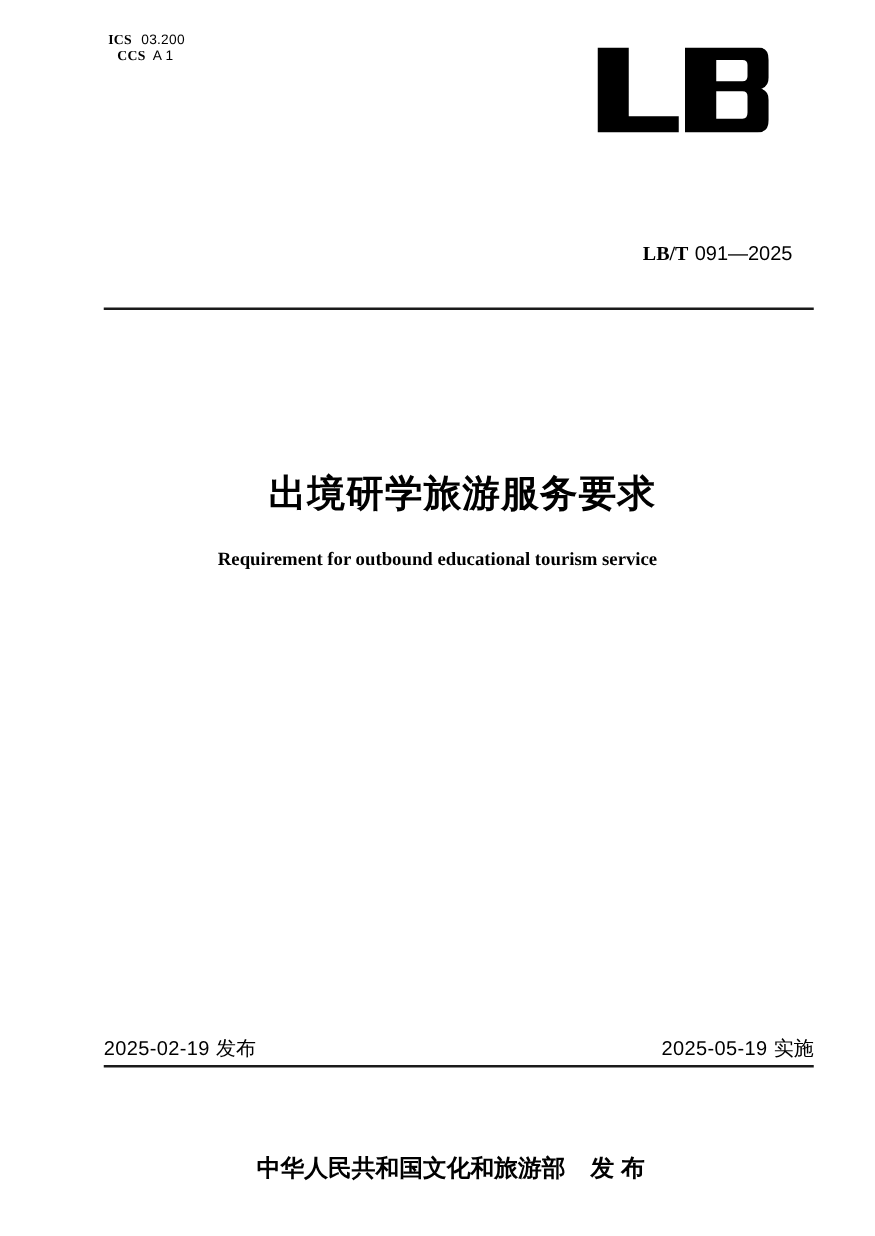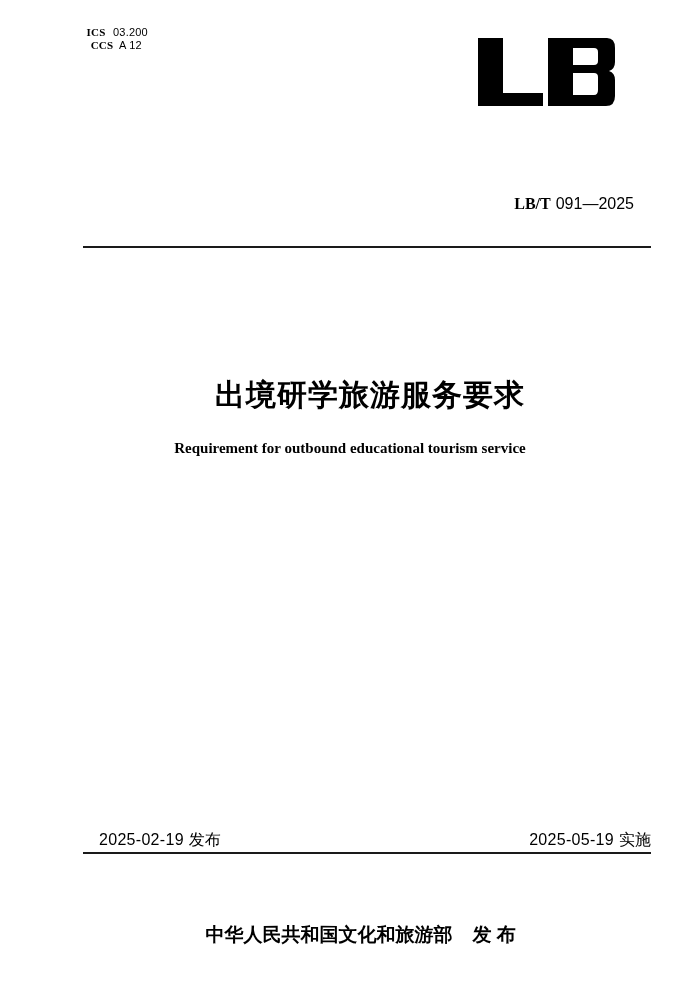--- a/index.html
+++ b/index.html
@@ -125,21 +125,21 @@
     position: absolute;
     left: 83px;
     top: 831px;
     width: 568px;
     display: flex;
     justify-content: space-between;
     font-size: 16px;
     line-height: 18px;
   }
   .date-item { white-space: nowrap; }
-  .date-value { font-weight: normal; letter-spacing: 0.3px; margin-left: 16px; }
+  .date-value { font-weight: normal; letter-spacing: 0.3px; }
   .date-label { font-weight: normal; padding-left: 5px; }
 
   
   .footer-issuer {
     position: absolute;
     left: 0;
     top: 900px;
     width: 100%;
     text-align: center;
     font-size: 19px;
@@ -151,21 +151,21 @@
 </head>
 <body>
 
 <div class="page">
 
   <div class="ics-block">
     <div class="ics-row">
       <span class="code-label">ICS</span><span class="code-value">03.200</span>
     </div>
     <div class="ics-row">
-      <span class="code-label">CCS</span><span class="code-value">A 12</span>
+      <span class="code-label">CCS</span><span class="code-value">A 1</span>
     </div>
   </div>
 
   <div class="logo">
     <span class="visually-hidden">LB</span>
     <svg width="137" height="68" viewBox="0 0 137 68">
       <path fill="#000000" fill-rule="evenodd" d="M0 0 H25 V55 H65 V68 H0 Z
         M70 0 H129 Q137 0 137 10 V24 Q137 31 131 33 Q137 35 137 42 V58 Q137 68 128 68 H70 Z
         M95 10 H116 Q120 10 120 14 V23 Q120 27 116 27 H95 Z
         M95 35 H116 Q120 35 120 39 V52 Q120 57 116 57 H95 Z"></path>

